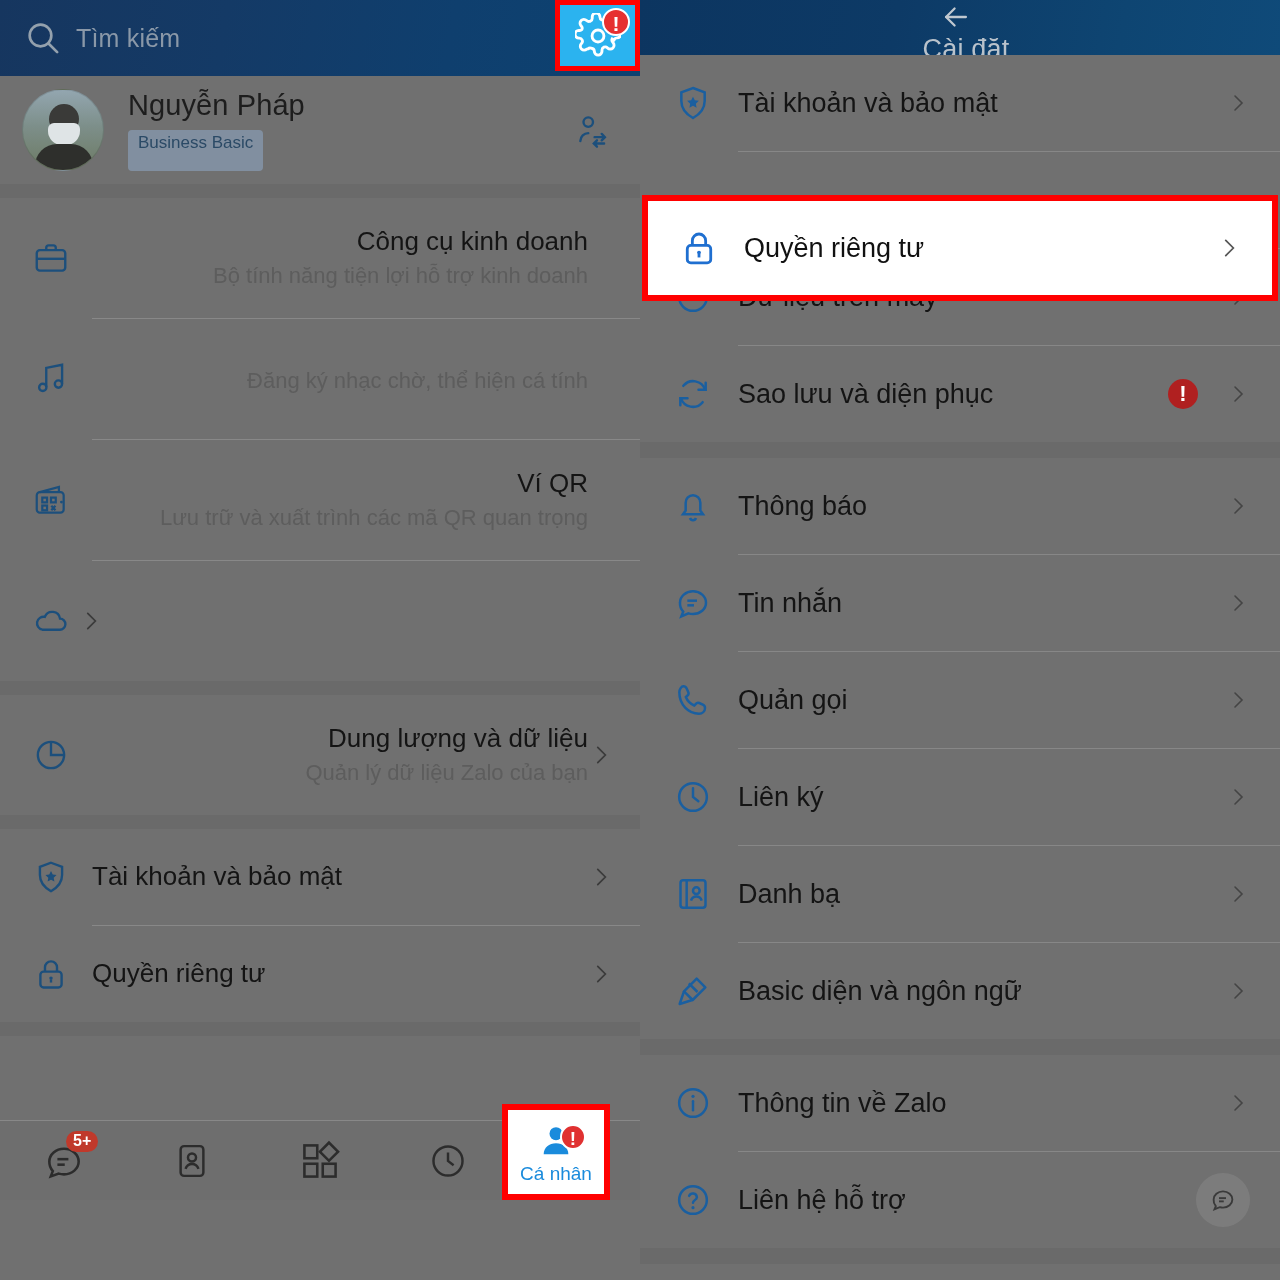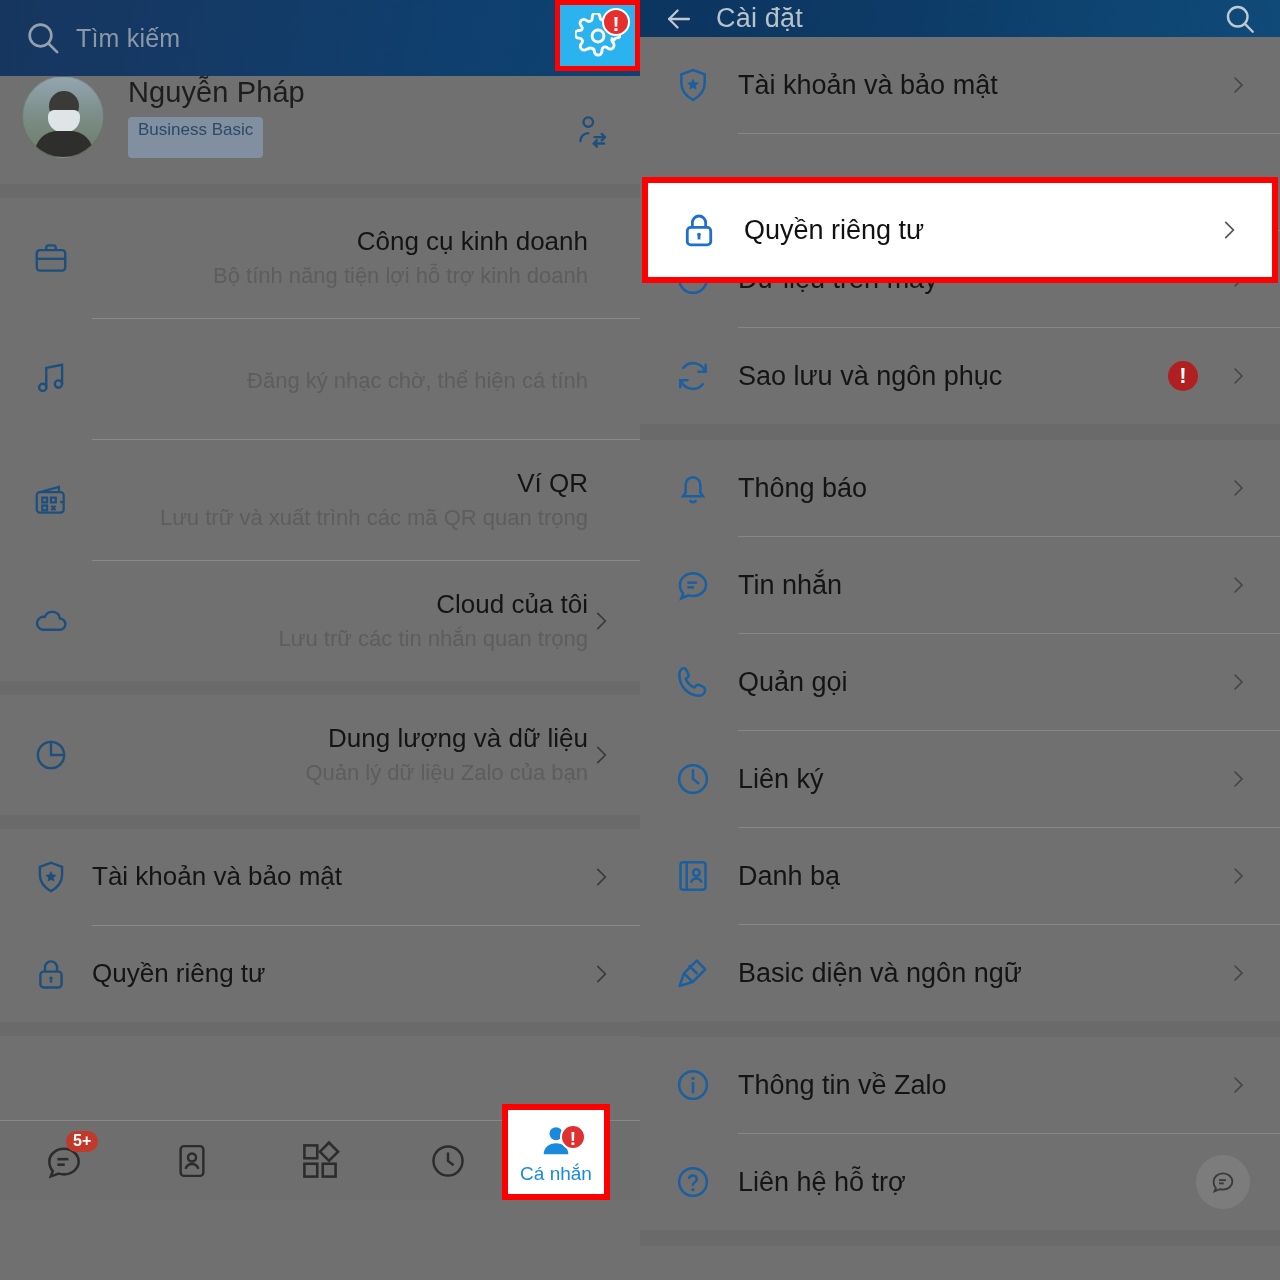--- a/index.html
+++ b/index.html
@@ -31,21 +31,21 @@
   }
   .gear-badge {
     position: absolute; right: 5px; top: 3px; width: 28px; height: 28px;
     border-radius: 50%; background: #e63030; color: #fff;
     font-size: 21px; font-weight: bold; line-height: 27px; text-align: center;
     border: 2px solid #ffffff;
   }
 
   .l-body { position: relative; height: 1124px; background: #707070; }
 
-  .profile-row { display: flex; height: 108px; padding: 0 22px; position: relative; }
+  .profile-row { display: flex; align-items: center; height: 108px; padding: 0 22px; position: relative; }
   .avatar {
     width: 82px; height: 82px; border-radius: 50%; overflow: hidden; flex: 0 0 82px;
     background: linear-gradient(180deg,#93a6b0 0%, #7d8f8a 45%, #6d7a64 100%);
     position: relative; border: 1px solid rgba(0,0,0,.12);
   }
   .avatar .head { position:absolute; left:26px; top:14px; width:30px; height:30px; border-radius:50%; background:#3a3a38; }
   .avatar .mask { position:absolute; left:25px; top:33px; width:32px; height:22px; border-radius:6px 6px 14px 14px; background:#dfe4e6; }
   .avatar .body { position:absolute; left:12px; top:54px; width:58px; height:30px; border-radius:22px 22px 0 0; background:#2e2f2c; }
   .prof-texts { margin-left: 24px; }
   .prof-name { font-size: 29px; color: #1d1d1d; letter-spacing: .1px; }
@@ -87,23 +87,23 @@
   }
   .tab-hl .lbl { font-size: 19px; color: #1a8bdc; margin-top: 3px; }
   .tab-hl .warn {
     position: absolute; right: 18px; top: 14px; width: 26px; height: 26px;
     background: #e03131; border-radius: 50%; color: #fff; font-size: 19px; font-weight: bold;
     line-height: 25px; text-align: center; border: 2px solid #fff;
   }
 
   
   .r-header {
-    position: relative; height: 37px;
+    position: relative; height: 55px;
     background: linear-gradient(100deg, #0c3560 0%, #0d3a66 40%, #0e4572 75%, #0f4a79 100%);
-    display: flex; align-items: center; padding: 0 22px;
+    display: flex; align-items: center; padding: 0 22px; flex-direction: column;
   }
   .r-header .back { width: 42px; display:flex; align-items:center; }
   .r-title { font-size: 27px; color: #b9c2cb; margin-left: 12px; letter-spacing: .2px; }
   .r-header .srch { margin-left: auto; }
 
   .r-body { height: 1225px; background: #707070; position: relative; }
   .r-row {
     display: flex; align-items: center; height: 96px; padding: 0 30px 0 24px; position: relative;
   }
   .r-row .ico { width: 58px; flex: 0 0 58px; display: flex; align-items: center; justify-content: center; }
@@ -231,24 +231,20 @@
           <span class="chev"></span>
         </div>
         <div class="hr"></div>
 
         <div class="row two">
           <span class="ico">
             <svg class="ic" width="38" height="38" viewBox="0 0 24 24" fill="none" stroke="#1c4f7c" stroke-width="1.5">
               <path d="M6.5 17.5h11a3.5 3.5 0 0 0 .2-7 5 5 0 0 0-9.6-1.1A3.6 3.6 0 0 0 6.5 17.5z"></path>
             </svg>
           </span>
-          <div class="txts">
-            <div class="t1">Cloud của tôi</div>
-            <div class="t2">Lưu trữ các tin nhắn quan trọng</div>
-          </div>
           <span class="chev">
             <svg class="ic" width="26" height="26" viewBox="0 0 24 24" fill="none" stroke="#3b3b3b" stroke-width="1.6" stroke-linecap="round">
                 <path d="M9 5l7 7-7 7"></path>
               </svg>
           </span>
         </div>
       </div>
 
       <div class="sect-gap"></div>
 
@@ -346,21 +342,21 @@
         </div>
         <div class="tabitem"></div>
 
         <div class="tab-hl">
           <span>
             <svg class="ic" width="40" height="40" viewBox="0 0 24 24" fill="#1a8bdc">
               <circle cx="12" cy="8.2" r="3.9"></circle>
               <path d="M4.6 20.5c0-4 3.3-6.6 7.4-6.6s7.4 2.6 7.4 6.6z"></path>
             </svg>
           </span>
-          <span class="lbl">Cá nhắn</span>
+          <span class="lbl">Cá nhân</span>
           <span class="warn">!</span>
         </div>
       </div>
 
     </div>
   </div>
 
   <div class="pane">
 
     <div class="r-header">
@@ -419,21 +415,21 @@
 
         <div class="r-row">
           <span class="ico">
             <svg class="ic" width="40" height="40" viewBox="0 0 24 24" fill="none" stroke="#1a5fa0" stroke-width="1.5" stroke-linecap="round">
               <path d="M19.3 9.5A7.6 7.6 0 0 0 6.2 7.1"></path>
                 <path d="M4.7 14.5A7.6 7.6 0 0 0 17.8 16.9"></path>
               <path d="M19.6 5.2v4.3h-4.3"></path>
                 <path d="M4.4 18.8v-4.3h4.3"></path>
             </svg>
           </span>
-          <span class="lbl">Sao lưu và ngôn phục</span>
+          <span class="lbl">Sao lưu và diện phục</span>
           <span class="warn-dot">!</span>
           <span class="chev">
             <svg class="ic" width="24" height="24" viewBox="0 0 24 24" fill="none" stroke="#444" stroke-width="1.6" stroke-linecap="round">
                 <path d="M9 5l7 7-7 7"></path>
               </svg>
           </span>
         </div>
       </div>
 
       <div class="r-gap"></div>

